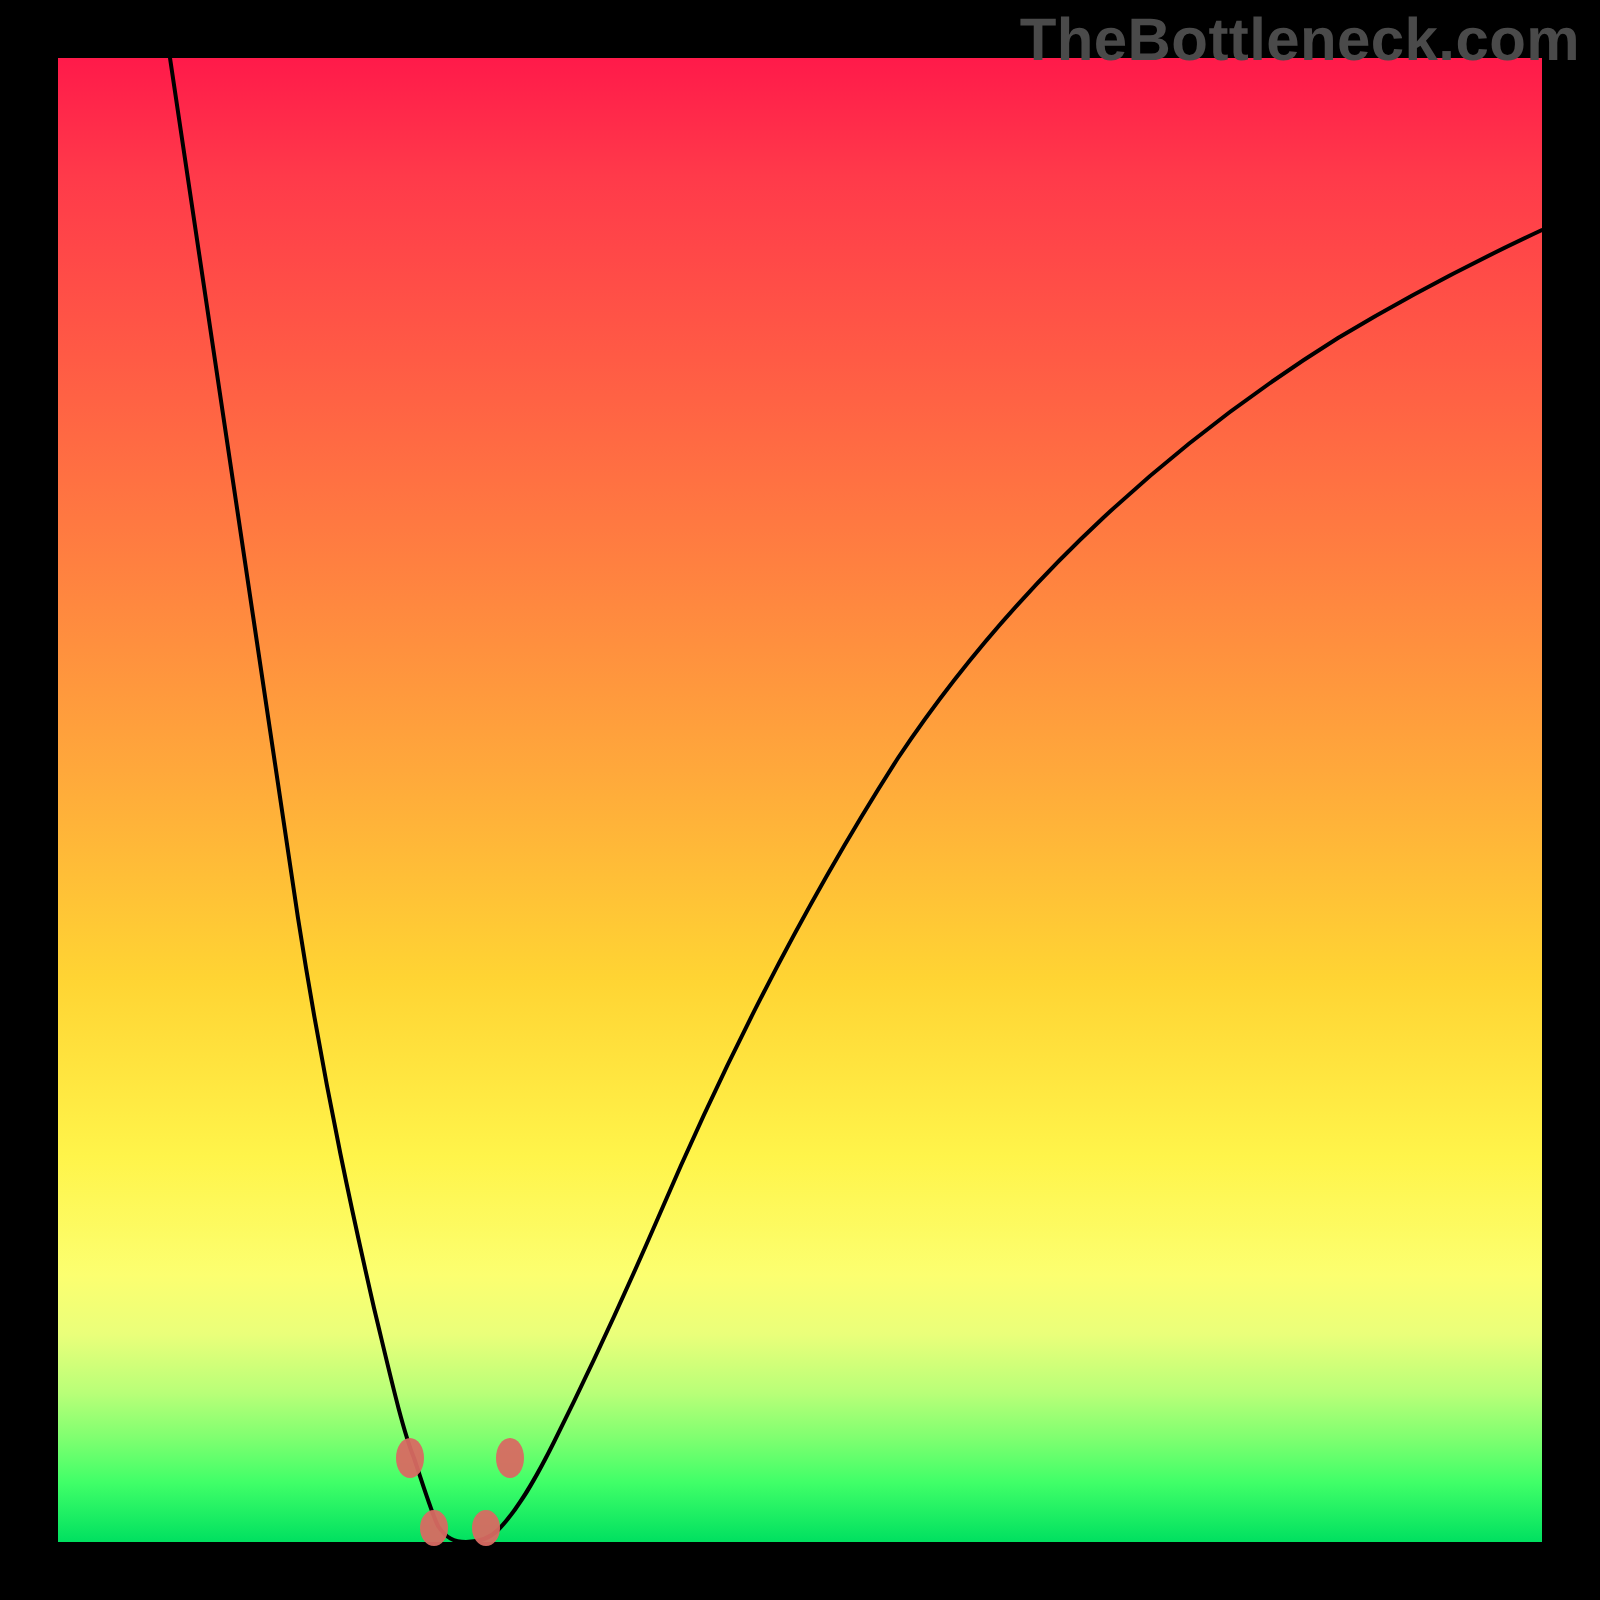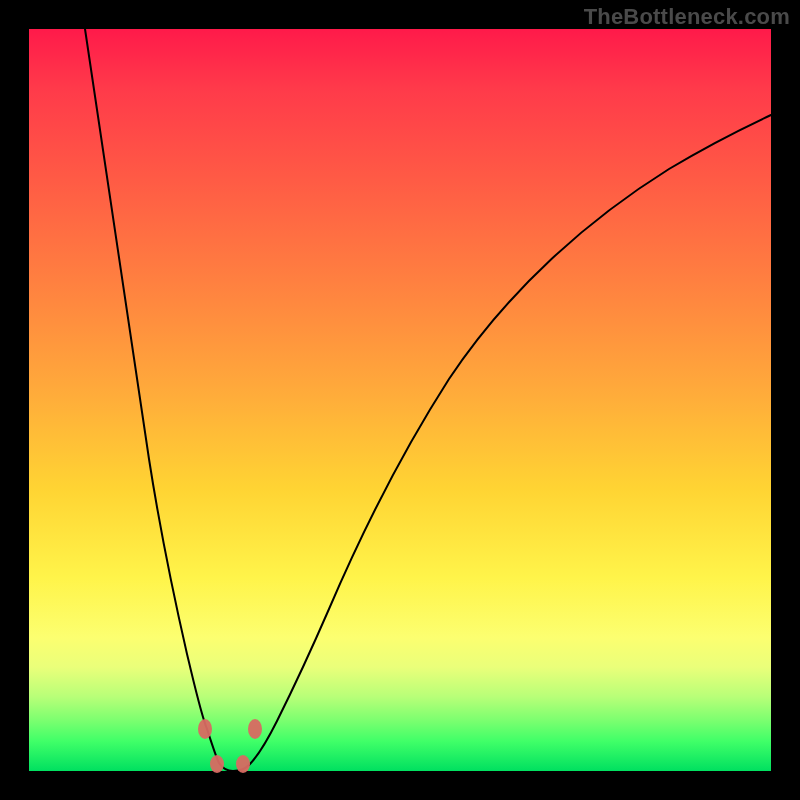--- a/index.html
+++ b/index.html
@@ -29,21 +29,21 @@
       #eaff7a 86%,
       #b8ff78 90%,
       #7fff70 93%,
       #40ff68 96%,
       #00e060 100%);
   }
   .watermark {
     position: absolute;
     top: 4px;
     right: 10px;
-    font-size: 22px;
+    font-size: 30px;
     font-weight: 600;
     color: #4a4a4a;
     letter-spacing: 0.2px;
   }
   svg.curve {
     position: absolute;
     left: 0;
     top: 0;
     width: 742px;
     height: 742px;

